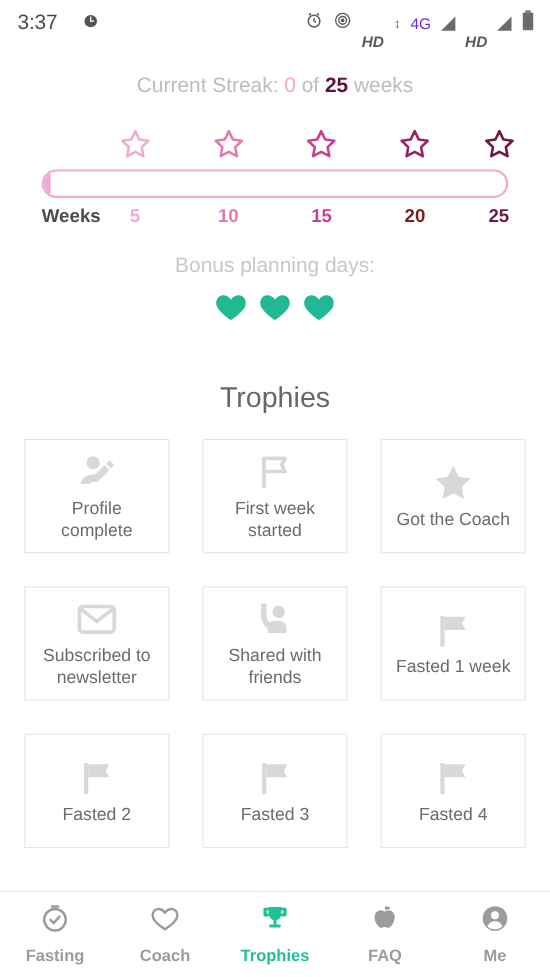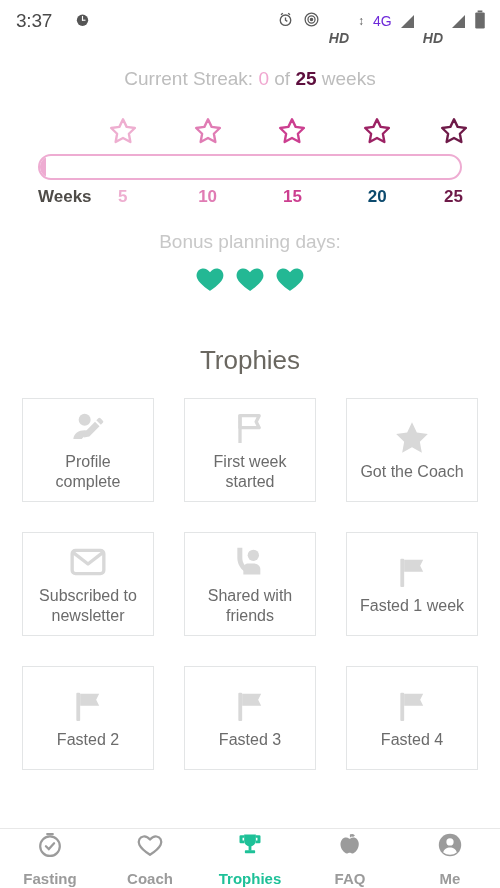--- a/index.html
+++ b/index.html
@@ -107,21 +107,21 @@
     padding: 8px 4px;
   }
   .card-icon { height:40px; display:flex; align-items:center; justify-content:center; margin-bottom:4px; }
   .card-label {
     text-align:center; font-size:16px; color:#6b6b6b;
     line-height:1.25; white-space:pre-line;
   }
 
   
   .nav {
-    position:absolute; left:0; right:0; bottom:0; height:60px;
+    position:absolute; left:0; right:0; bottom:0; height:78px;
     background:#fff; border-top:1px solid #e8e8e8;
     display:flex; align-items:center;
   }
   .nav-item {
     flex:1; display:flex; flex-direction:column;
     align-items:center; justify-content:center; gap:7px;
   }
   .nav-label { font-size:15px; color:#9b9b9b; font-weight:bold; }
   .nav-item.active .nav-label { color:#1ec198; }
 </style>
@@ -197,21 +197,21 @@
             </svg></span>
         </div>
       <div class="bar">
         <div class="bar-fill" id="bar-fill" style="width: 1.5%; background: rgb(238, 172, 210);"></div>
       </div>
       <div class="ticks" id="ticks-row">
         <span class="tick-weeks">Weeks</span>
       <span class="tick" style="left: 20%; color: rgb(238, 174, 208);">5</span>
           <span class="tick" style="left: 40%; color: rgb(224, 124, 180);">10</span>
           <span class="tick" style="left: 60%; color: rgb(204, 63, 144);">15</span>
-          <span class="tick" style="left: 80%; color: #0c4a6e;">20</span>
+          <span class="tick" style="left: 80%; color: #7f1d1d;">20</span>
           <span class="tick" style="left: 98%; color: rgb(110, 26, 72);">25</span>
         </div>
     </div>
 
     <div class="bonus-label">Bonus planning days:</div>
     <div class="hearts" id="hearts-row">
         <span><svg width="34" height="32" viewBox="0 0 24 24" fill="#23b894">
             <path d="M12 21s-7.6-4.9-9.5-9.1C.9 8.3 2.8 4.6 6.3 4.1c2.2-.3 4.2.9 5.7 2.8 1.5-1.9 3.5-3.1 5.7-2.8 3.5.5 5.4 4.2 3.8 7.8C19.6 16.1 12 21 12 21z"></path>
           </svg></span>
         <span><svg width="34" height="32" viewBox="0 0 24 24" fill="#23b894">

